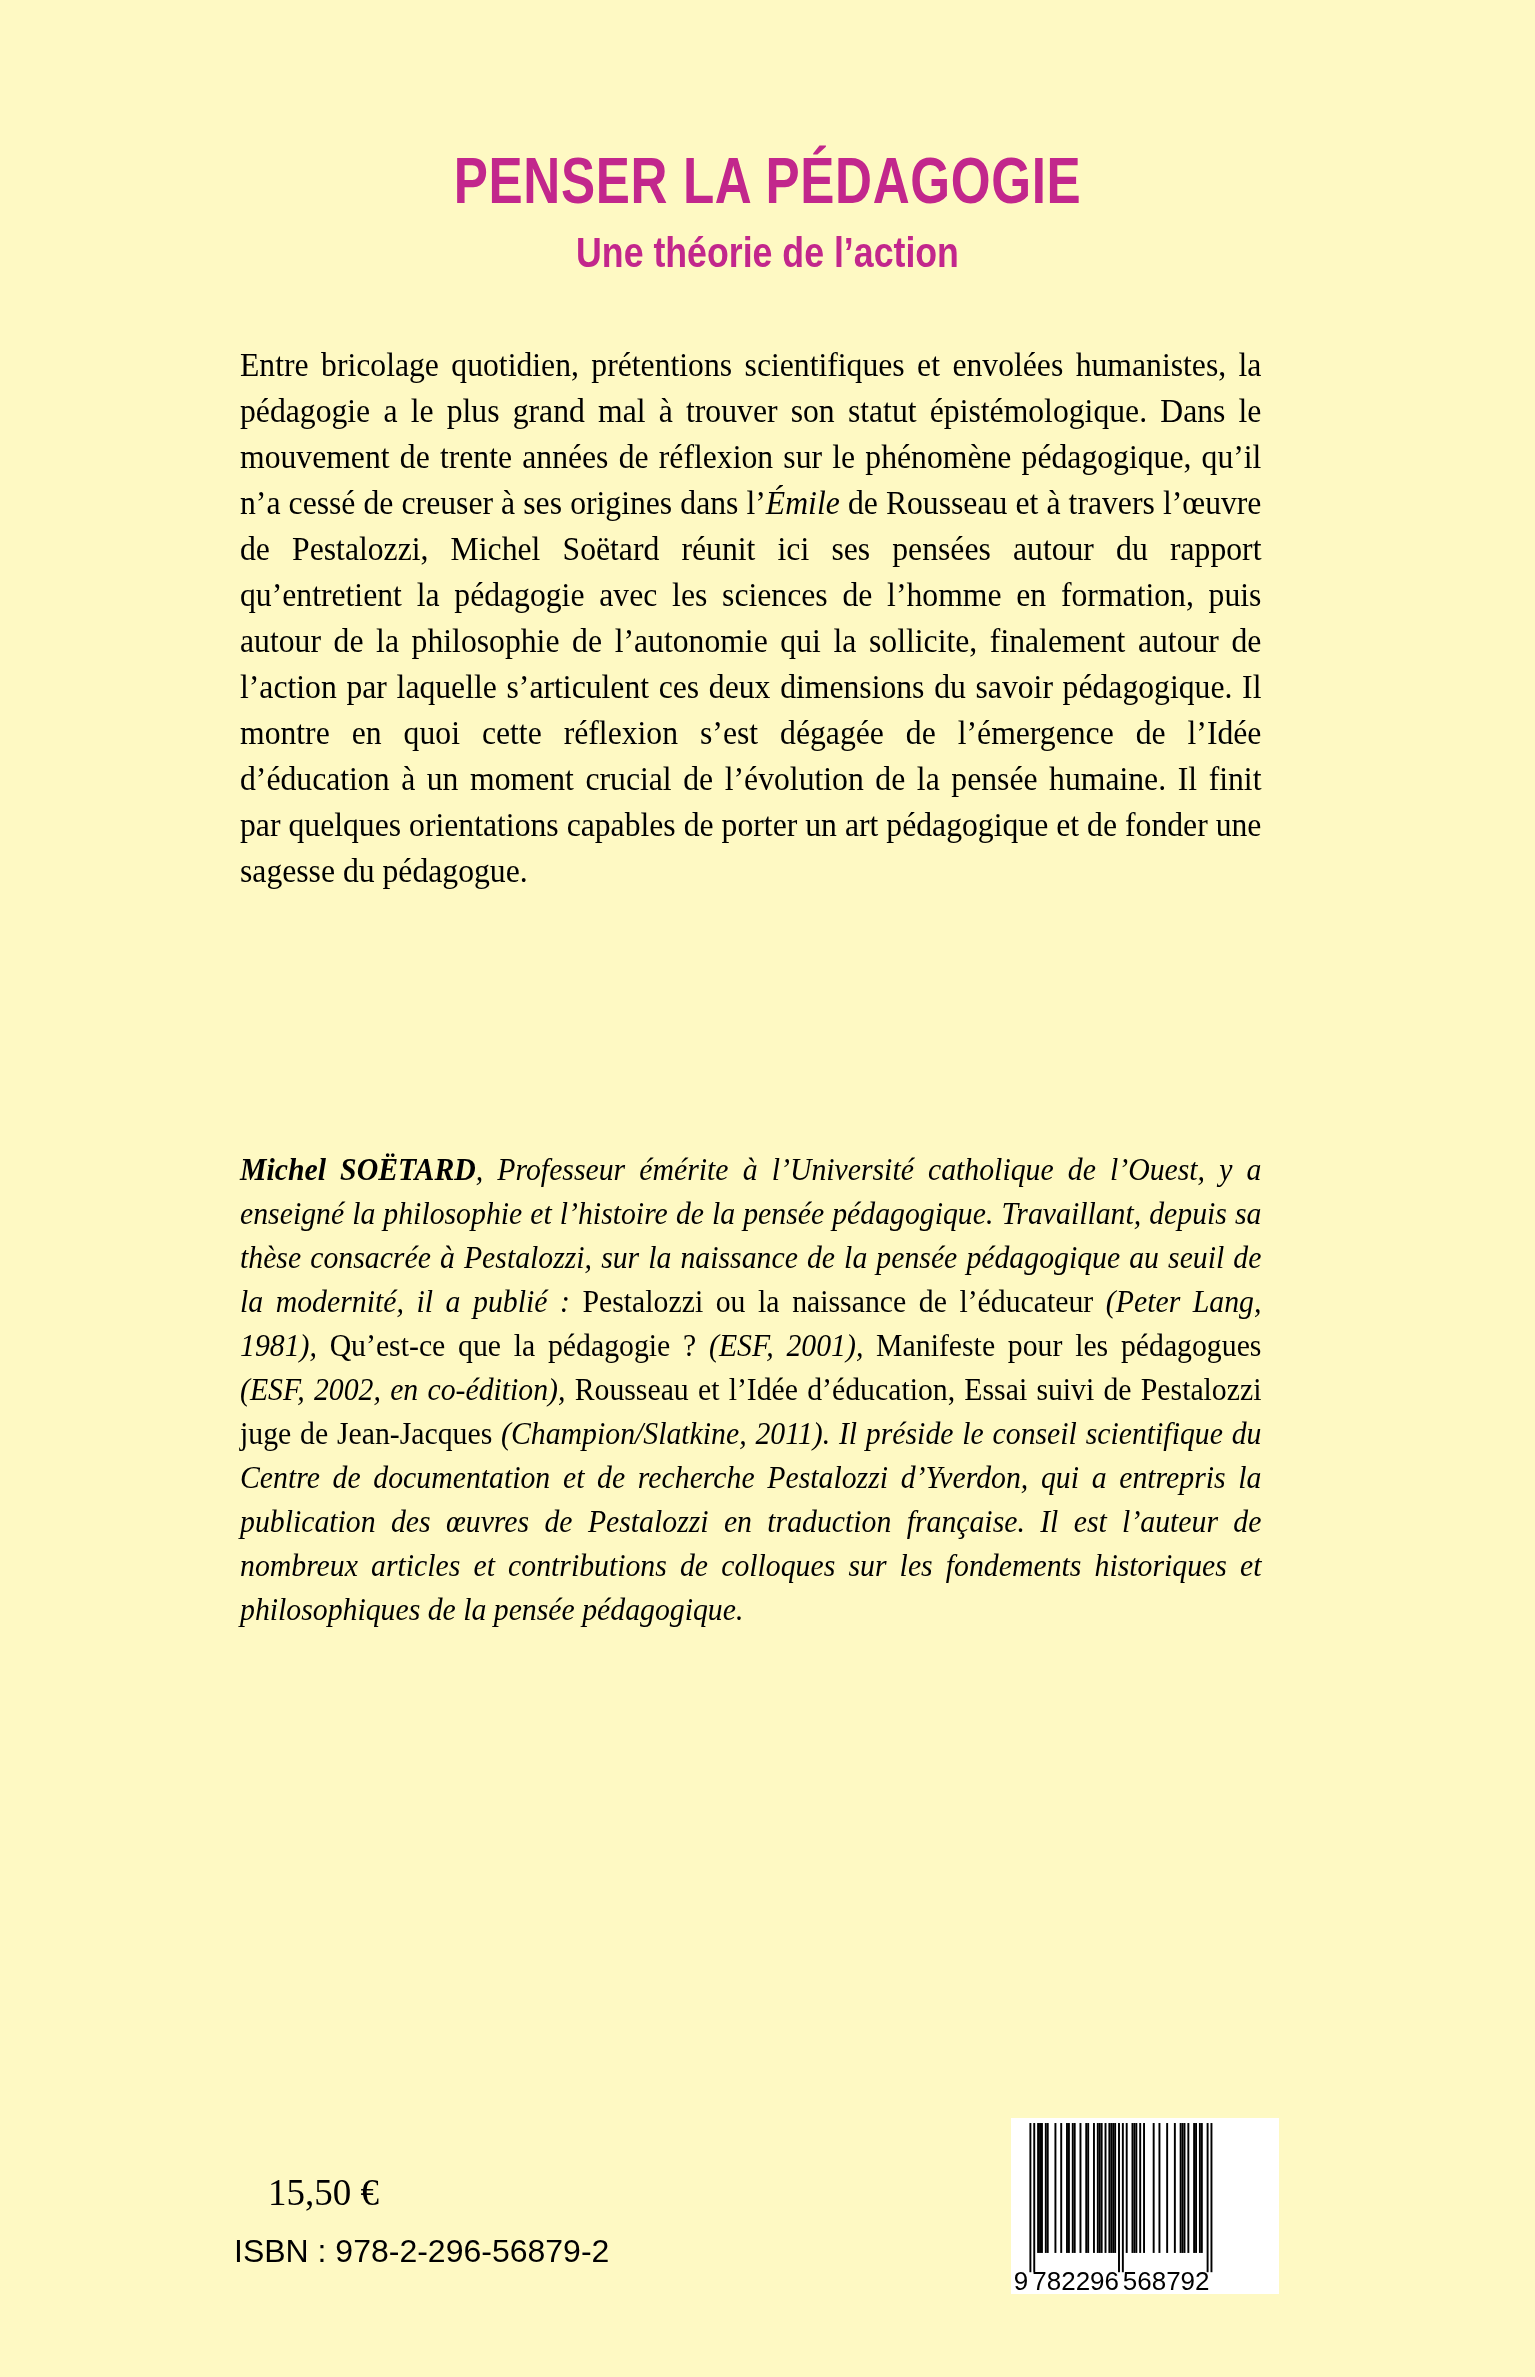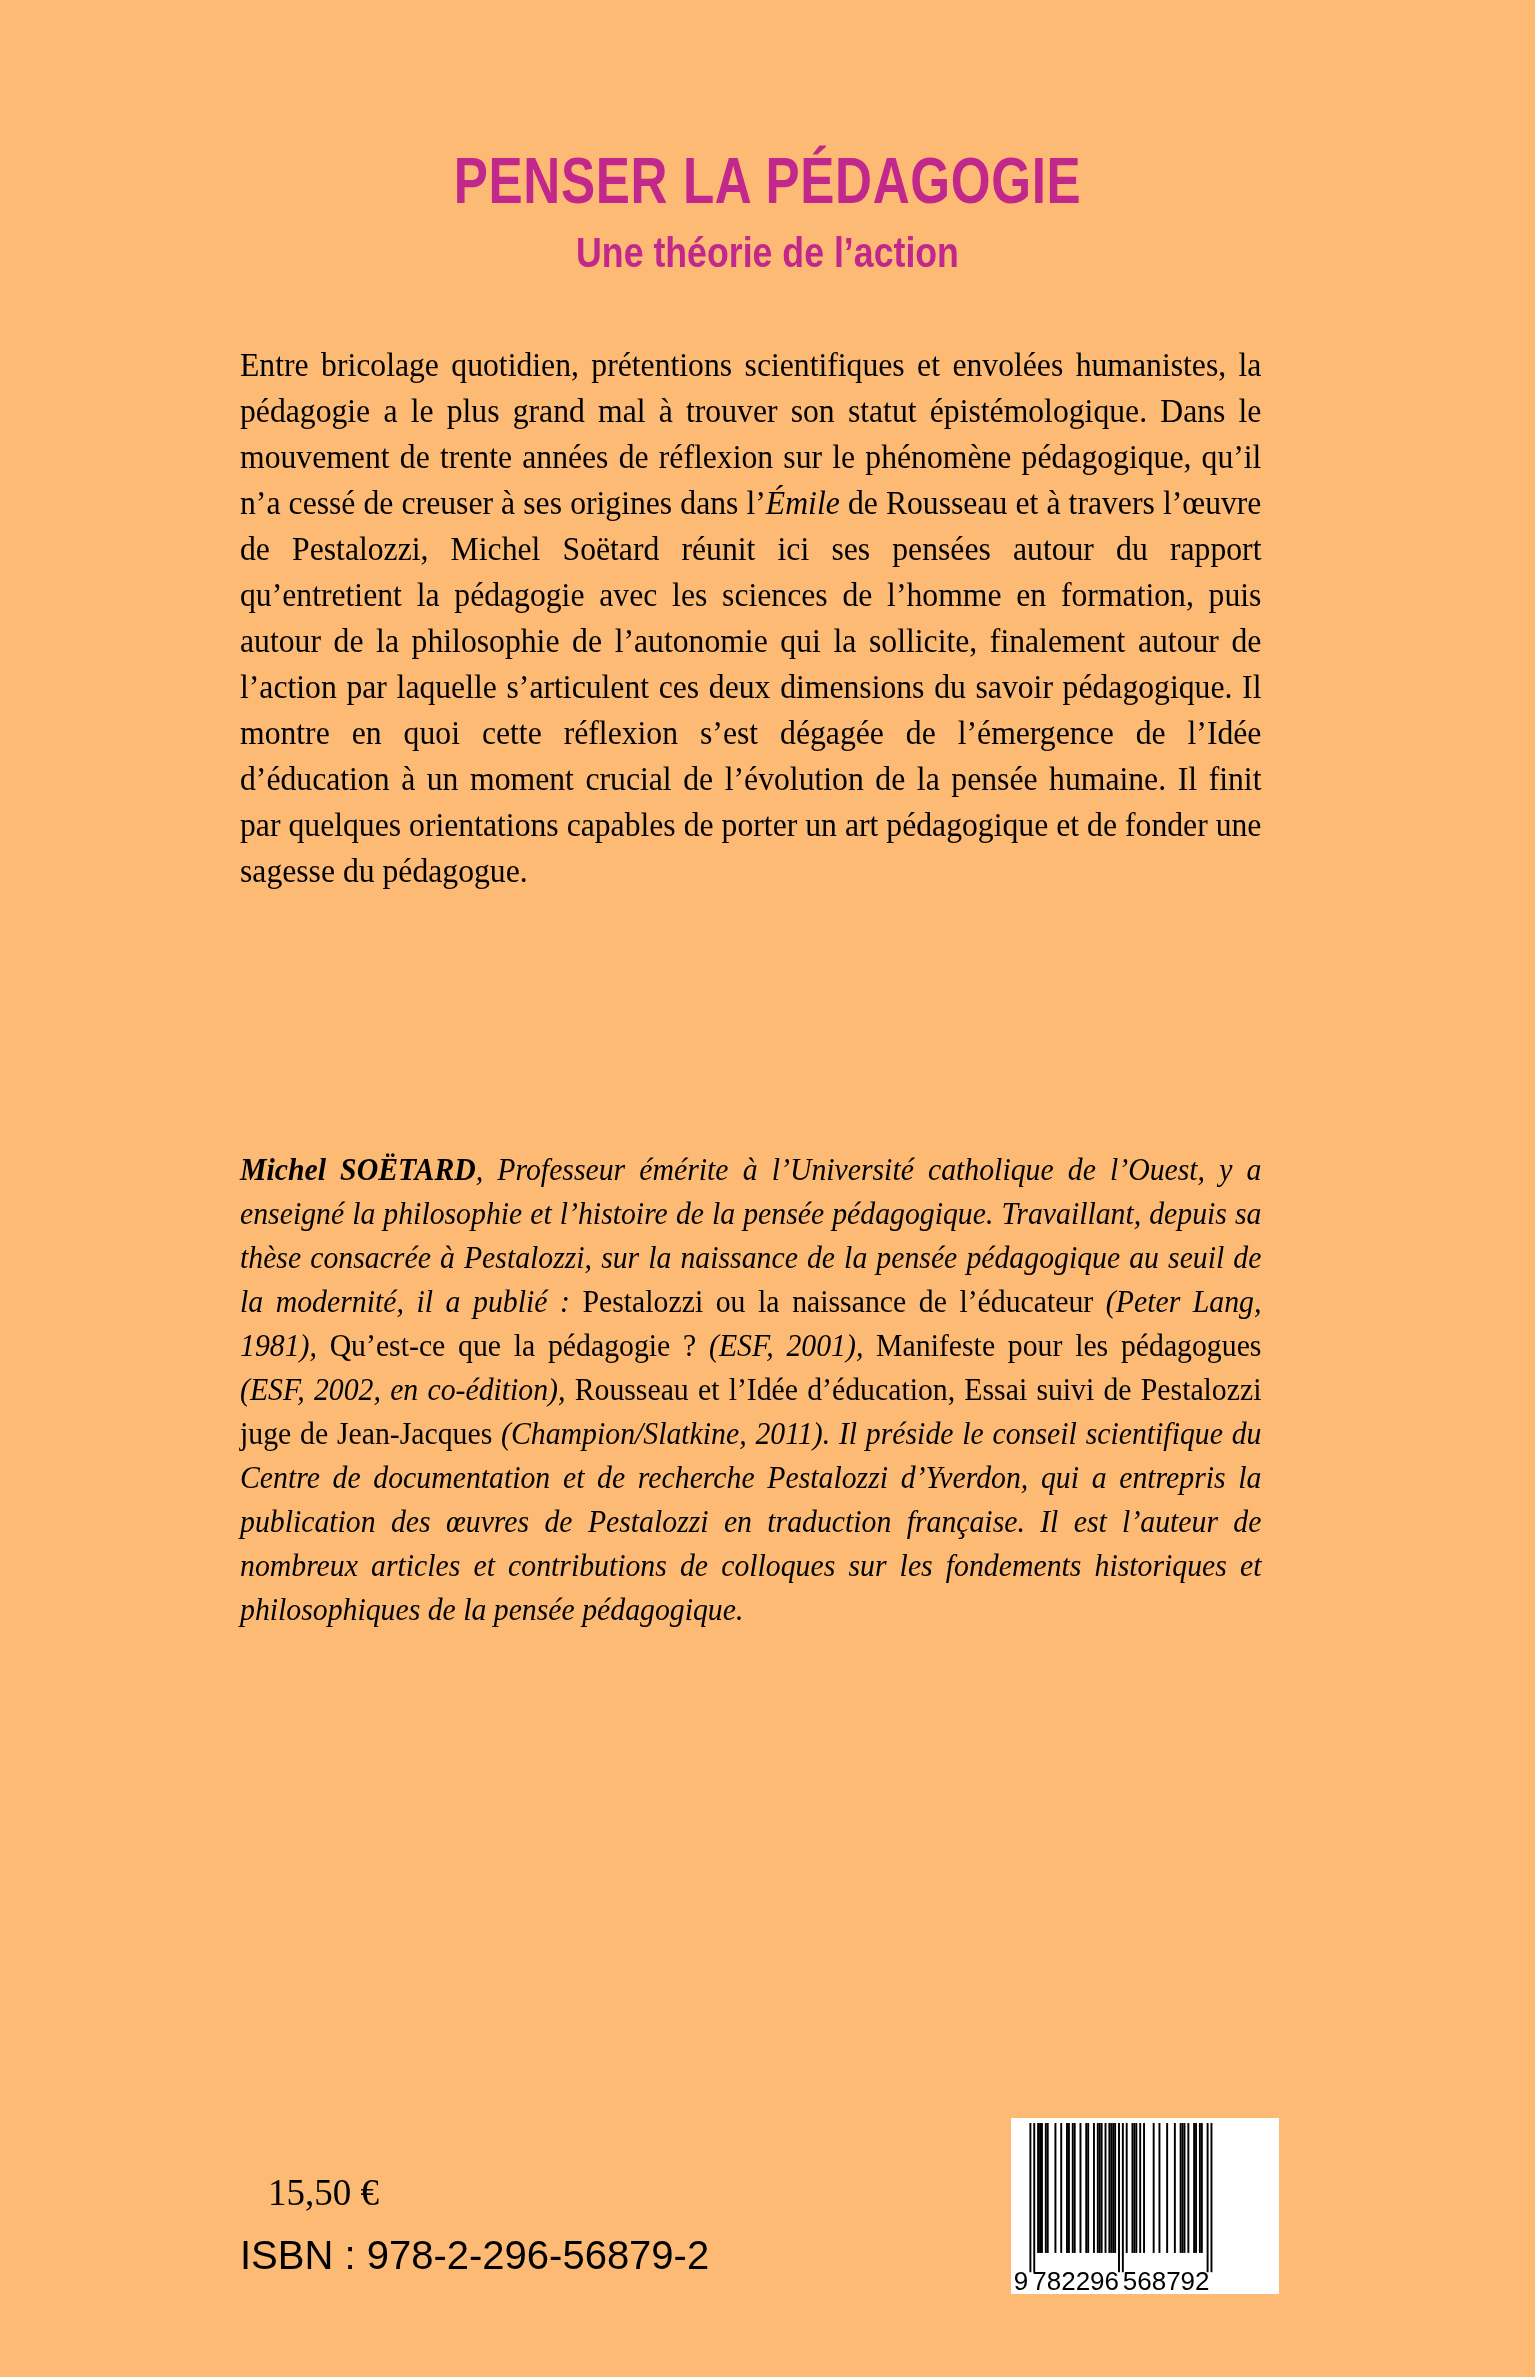--- a/index.html
+++ b/index.html
@@ -6,21 +6,21 @@
   html, body {
     margin: 0;
     padding: 0;
     background: #ffffff;
   }
 
   .page {
     position: relative;
     width: 1535px;
     height: 2377px;
-    background: #fdba74;
+    background: #fef9c3;
     margin: 0 auto;
     overflow: hidden;
     box-sizing: border-box;
   }
 
   
   .title-block {
     position: absolute;
     left: 0;
     top: 149px;
@@ -93,24 +93,24 @@
     font-family: "Liberation Serif", "DejaVu Serif", serif;
     font-size: 37px;
     line-height: 1.0;
     color: #000000;
     white-space: nowrap;
     margin-left: 28px;
   }
 
   .isbn {
     position: absolute;
-    left: 240px;
+    left: 234px;
     top: 2235px;
     font-family: "Liberation Sans", "DejaVu Sans", sans-serif;
-    font-size: 40px;
+    font-size: 32px;
     line-height: 1.0;
     color: #000000;
     white-space: nowrap;
   }
 
   
   .barcode {
     position: absolute;
     left: 1011px;
     top: 2118px;

